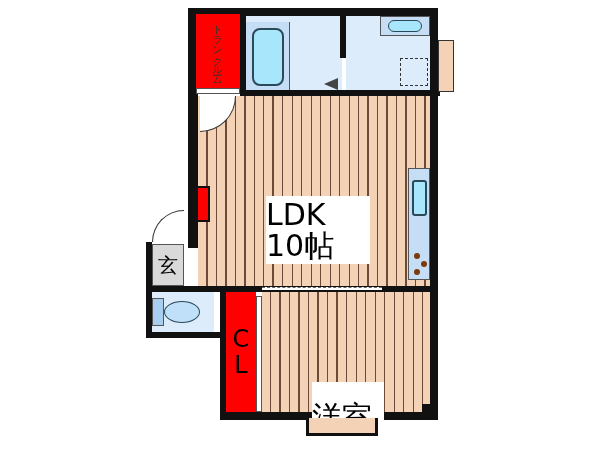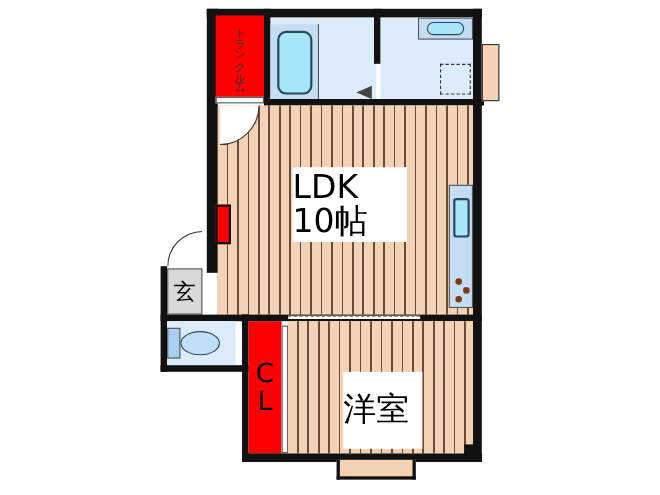--- a/index.html
+++ b/index.html
@@ -2,21 +2,21 @@
 <html><head>
 <meta charset="utf-8">
 <style>
   html,body{margin:0;padding:0;background:#ffffff;}
   body{width:600px;height:450px;position:relative;overflow:hidden;font-family:"DejaVu Sans",sans-serif;}
   .abs{position:absolute;box-sizing:border-box;}
   .wall{background:#111;}
   .floor{background:#f3d2b5;background-image:repeating-linear-gradient(90deg,#f3d2b5 0px,#f3d2b5 8px,#6b4a3a 8px,#6b4a3a 9.5px);}
   .wet{background:#dcecfb;}
   .red{background:#ff0000;}
-  .label-box{background:#fff;color:#000;display:flex;flex-direction:column;align-items:flex-start;justify-content:center;line-height:1.05;}
+  .label-box{background:#fff;color:#000;display:flex;flex-direction:column;align-items:flex-start;justify-content:center;line-height:1.05;margin-top:44px;}
   .big{font-size:30px;}
   .tub-inner{background:#a8e6fb;border:2px solid #2a4a5a;border-radius:8px;}
   .door-arc{border:1px solid #333;background:#fff;}
   .vtext{writing-mode:vertical-rl;font-size:10px;color:#333;letter-spacing:-1px;}
 </style>
 </head>
 <body>
 
 <div class="abs wall" style="left:188px;top:8px;width:250px;height:8px;"></div>
 <div class="abs wall" style="left:188px;top:8px;width:10px;height:240px;"></div>

